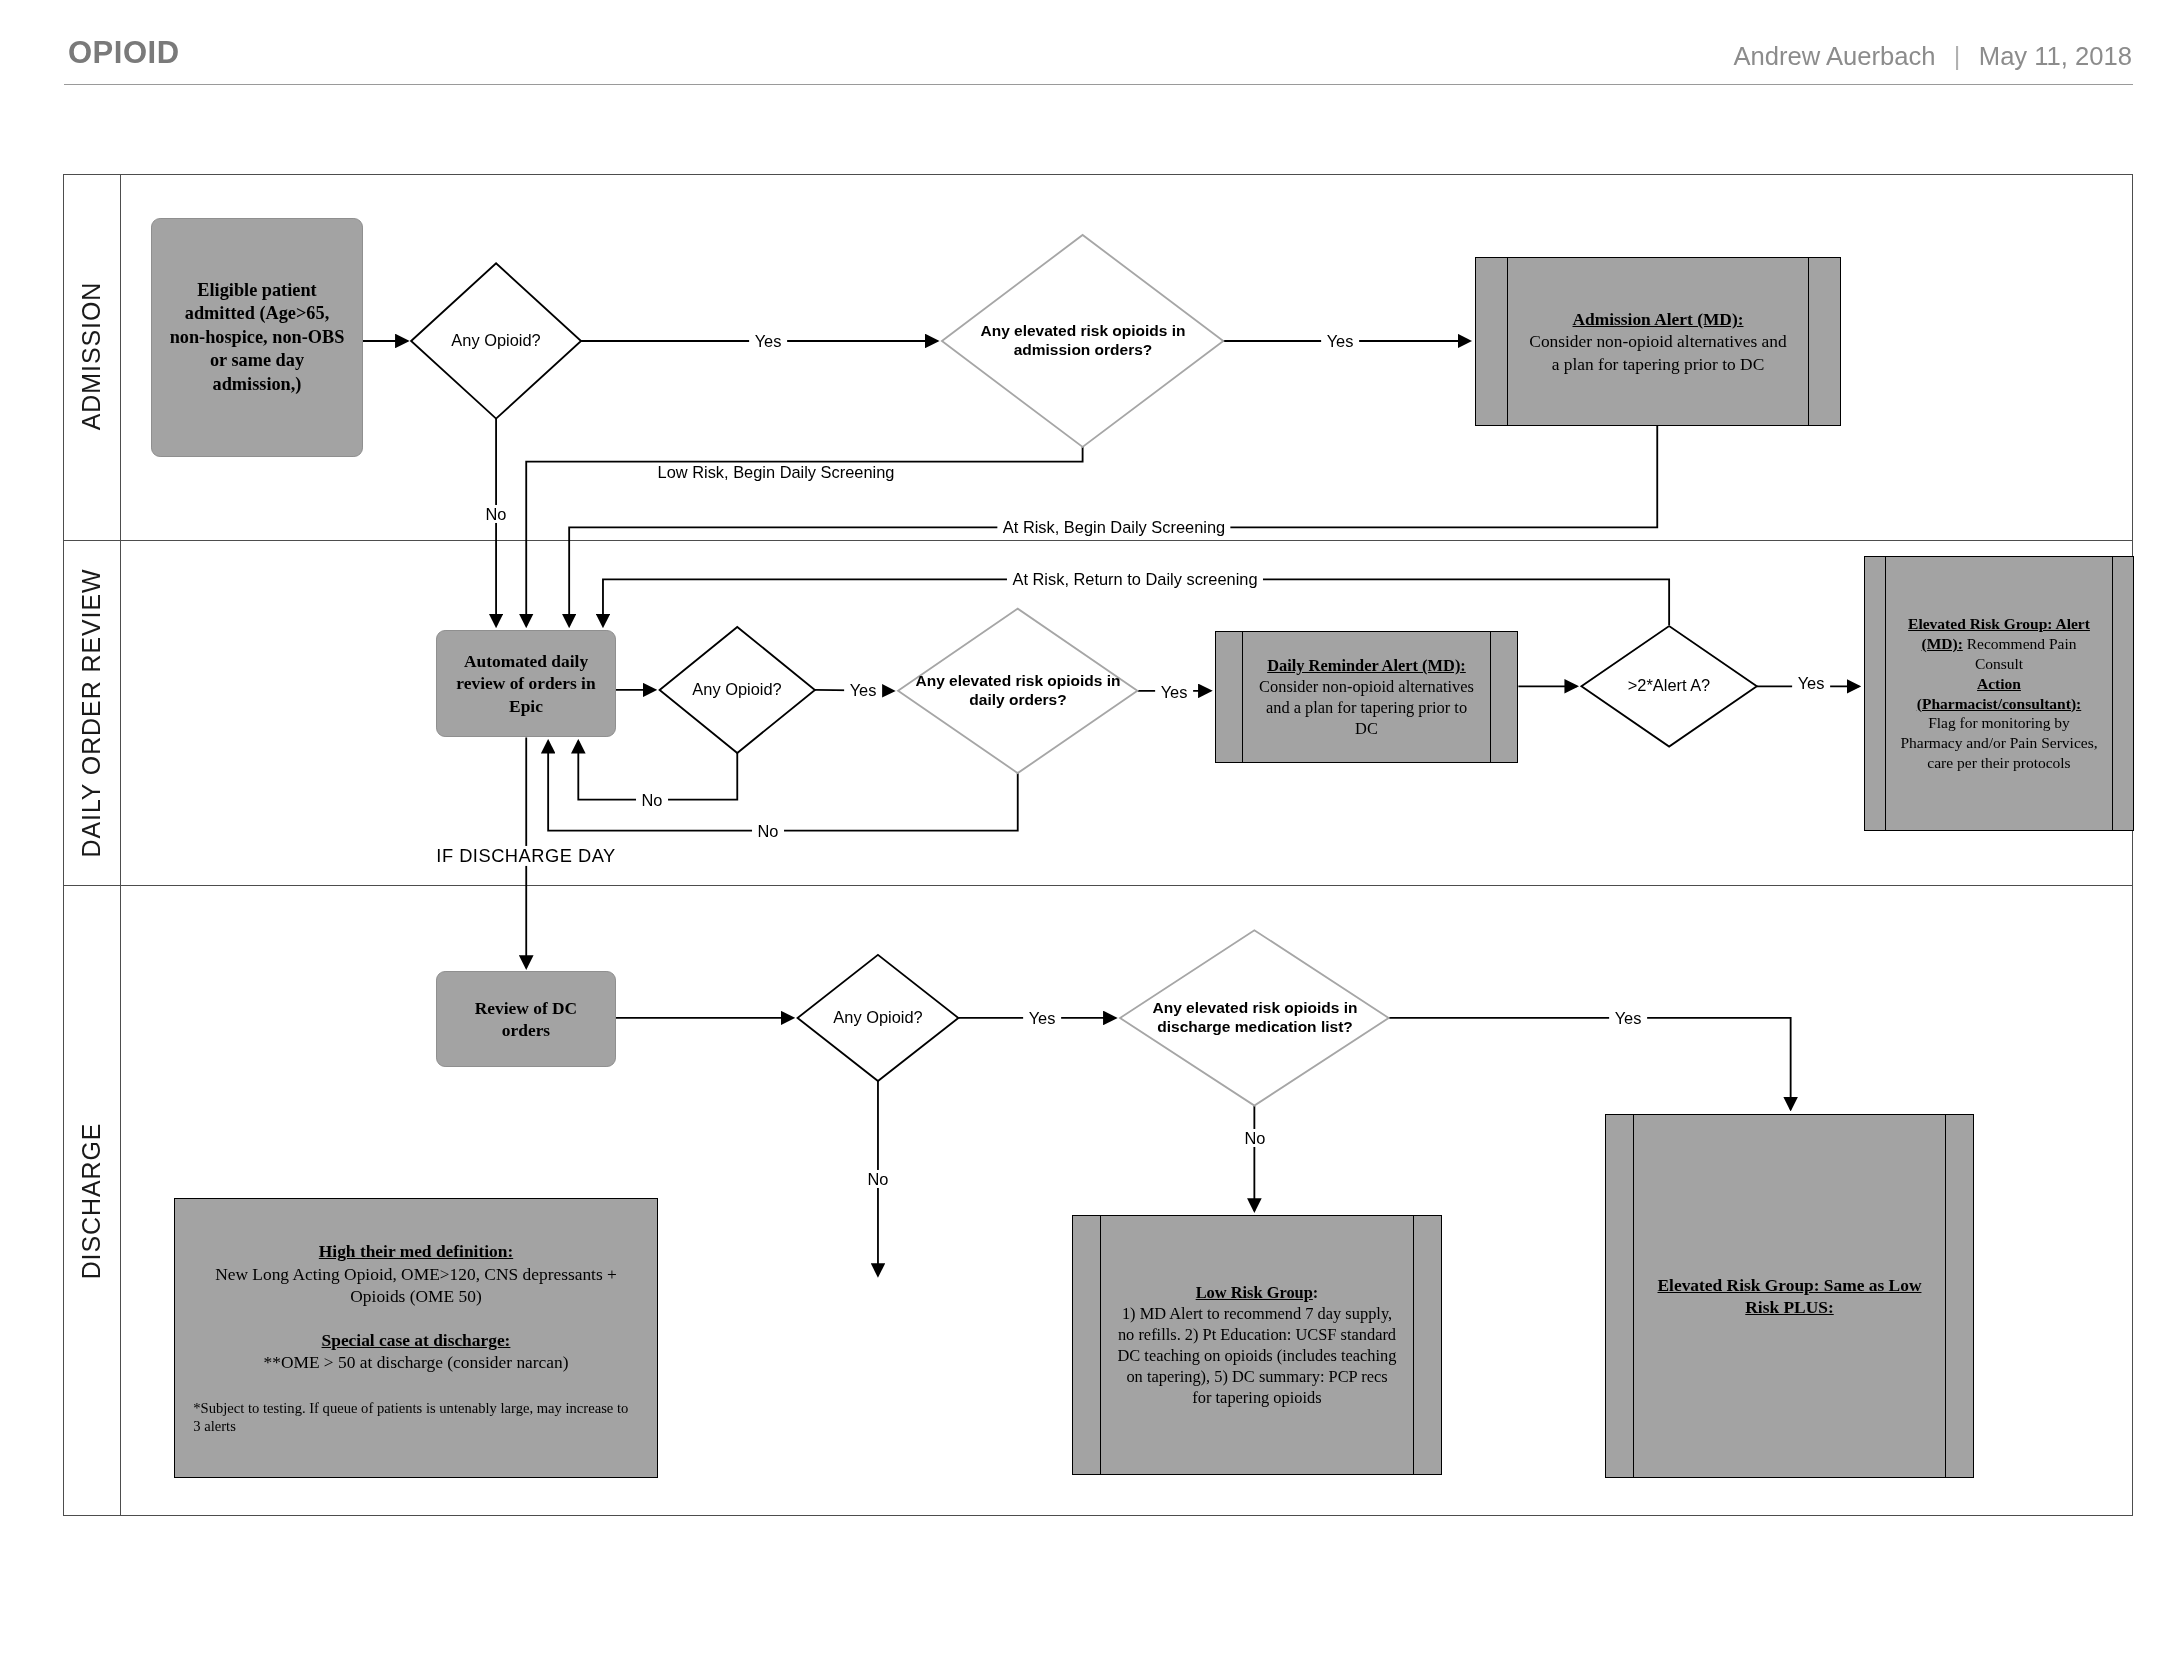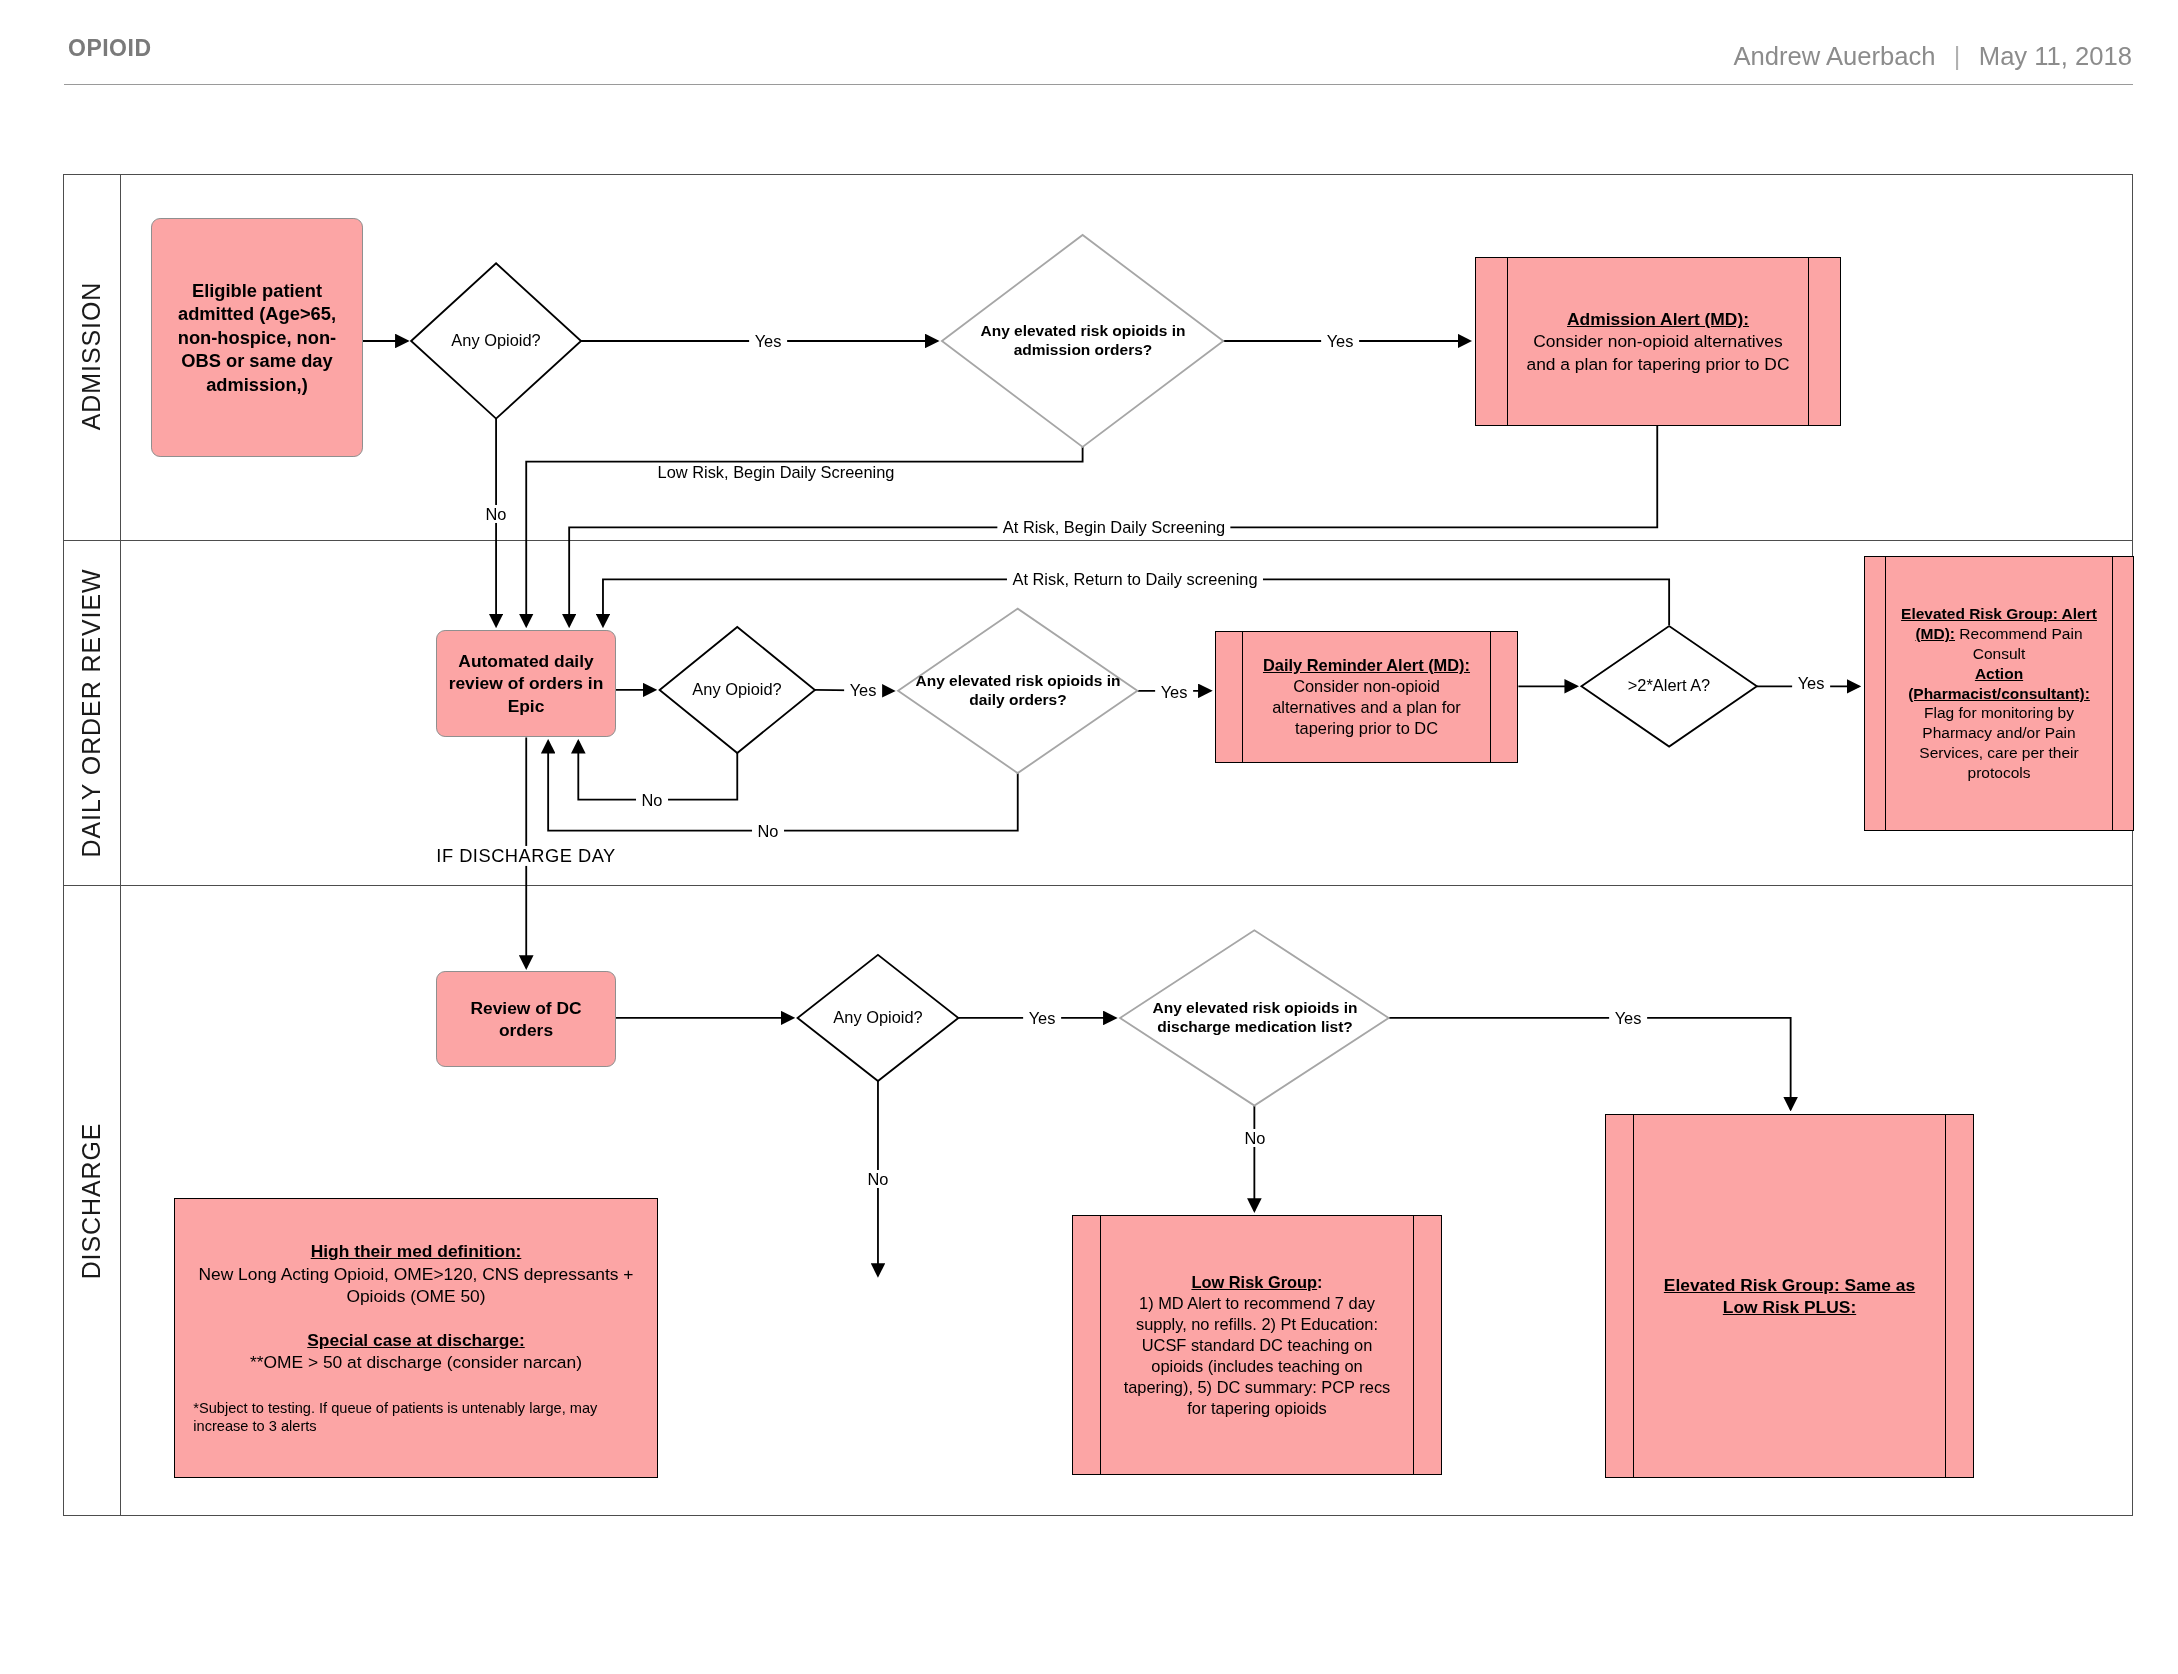--- a/index.html
+++ b/index.html
@@ -1,35 +1,35 @@
 <!DOCTYPE html>
 <html style="font-size:14.6px"><head>
 <meta charset="utf-8">
 <style>
   * { box-sizing: border-box; margin: 0; padding: 0; }
   html, body { background: #ffffff; }
   body { font-family: "Liberation Sans", "DejaVu Sans", sans-serif; color: #000; }
   .page { position: relative; width: 2178px; height: 1675px; background: #fff; overflow: hidden; }
 
   
-  .hdr-title { position: absolute; left: 68px; top: 35px; font-size: 23px; font-weight: bold; color: #7a7a7a; letter-spacing: 0.5px; }
+  .hdr-title { position: absolute; left: 68px; top: 35px; font-size: 31px; font-weight: bold; color: #7a7a7a; letter-spacing: 0.5px; }
   .hdr-meta { position: absolute; right: 46px; top: 42px; font-size: 25.6px; color: #8c8c8c; }
   .hdr-meta .sep { margin: 0 18.3px; color: #b0b0b0; }
   .hdr-rule { position: absolute; left: 64px; top: 84px; width: 2069px; border-top: 1.8px solid #9a9a9a; }
 
   
   .frame { position: absolute; left: 63px; top: 174px; width: 2070px; height: 1342px; border: 1.8px solid #4d4d4d; background: #fff; }
   .lane-div-v { position: absolute; left: 120px; top: 174px; height: 1342px; border-left: 1.8px solid #4d4d4d; }
   .lane-div-h { position: absolute; left: 63px; width: 2070px; border-top: 1.8px solid #4d4d4d; }
   .lane-label { position: absolute; transform: translate(-50%,-50%) rotate(-90deg); font-size: 25px; color: #1a1a1a; white-space: nowrap; letter-spacing: 0.9px; z-index: 3; }
 
   svg.wires { position: absolute; left: 0; top: 0; z-index: 4; }
 
   
-  .box, .proc { position: absolute; background: #fca5a5; display: flex; align-items: center; justify-content: center; text-align: center; z-index: 5; }
+  .box, .proc { position: absolute; background: #a3a3a3; display: flex; align-items: center; justify-content: center; text-align: center; z-index: 5; font-family: Liberation Serif, serif; }
   .box { border: 1.8px solid #000; }
   .box.rounded { border: 1.8px solid #8f8f8f; border-radius: 9.1px; }
   .proc { border: 1.8px solid #000; }
   .pbar { position: absolute; top: 0; bottom: 0; width: 0; border-left: 1.8px solid #000; }
   .pc { width: 100%; line-height: 1.28; }
   .bu { font-weight: bold; text-decoration: underline; }
   .b { font-weight: bold; }
 
   
   .dtext { position: absolute; transform: translate(-50%,-50%); text-align: center; line-height: 1.2; z-index: 6; }

